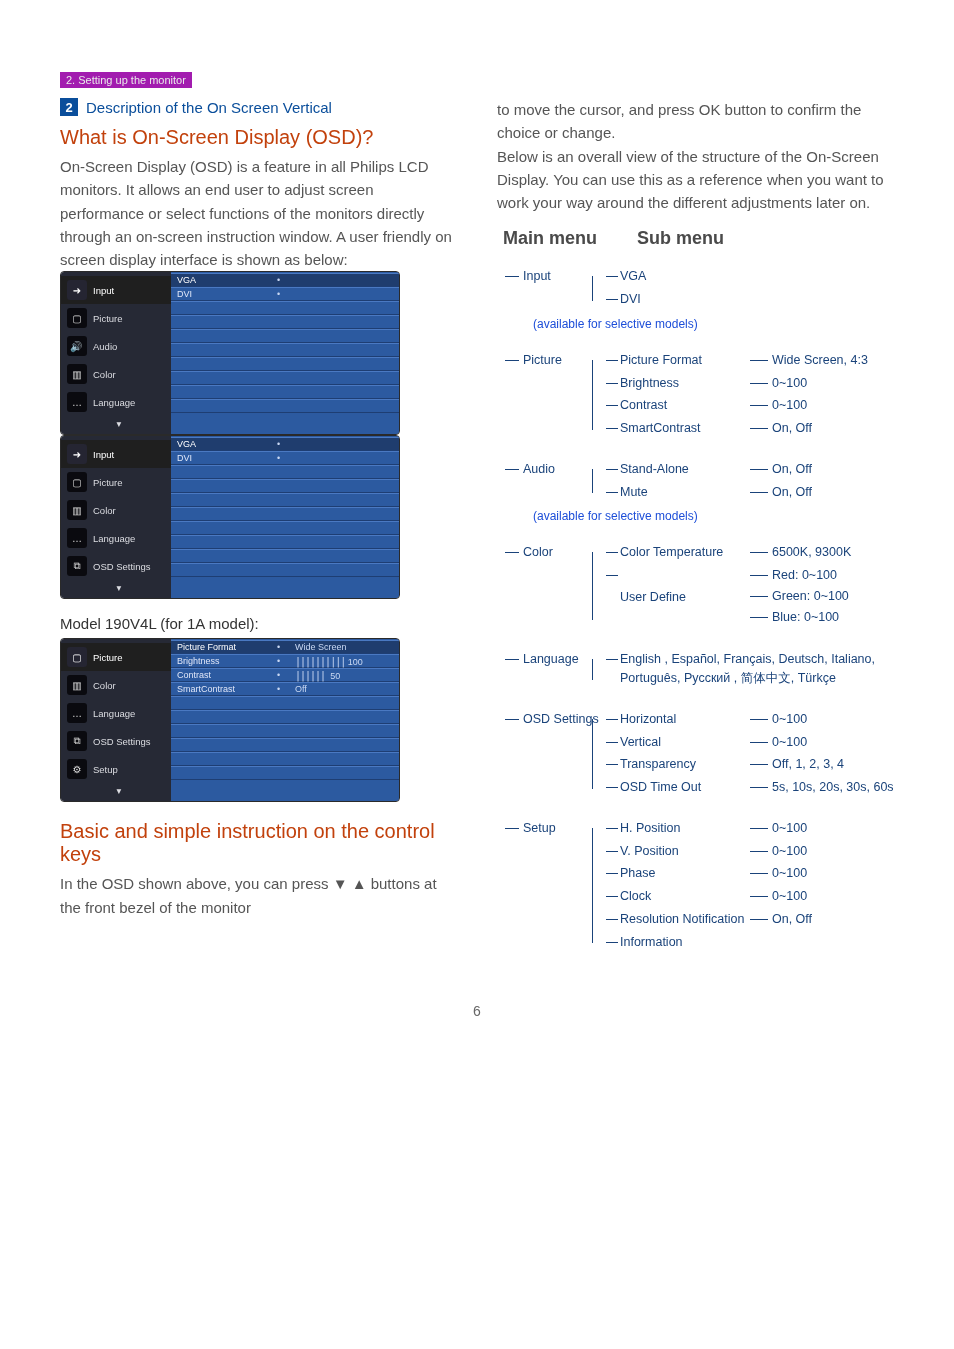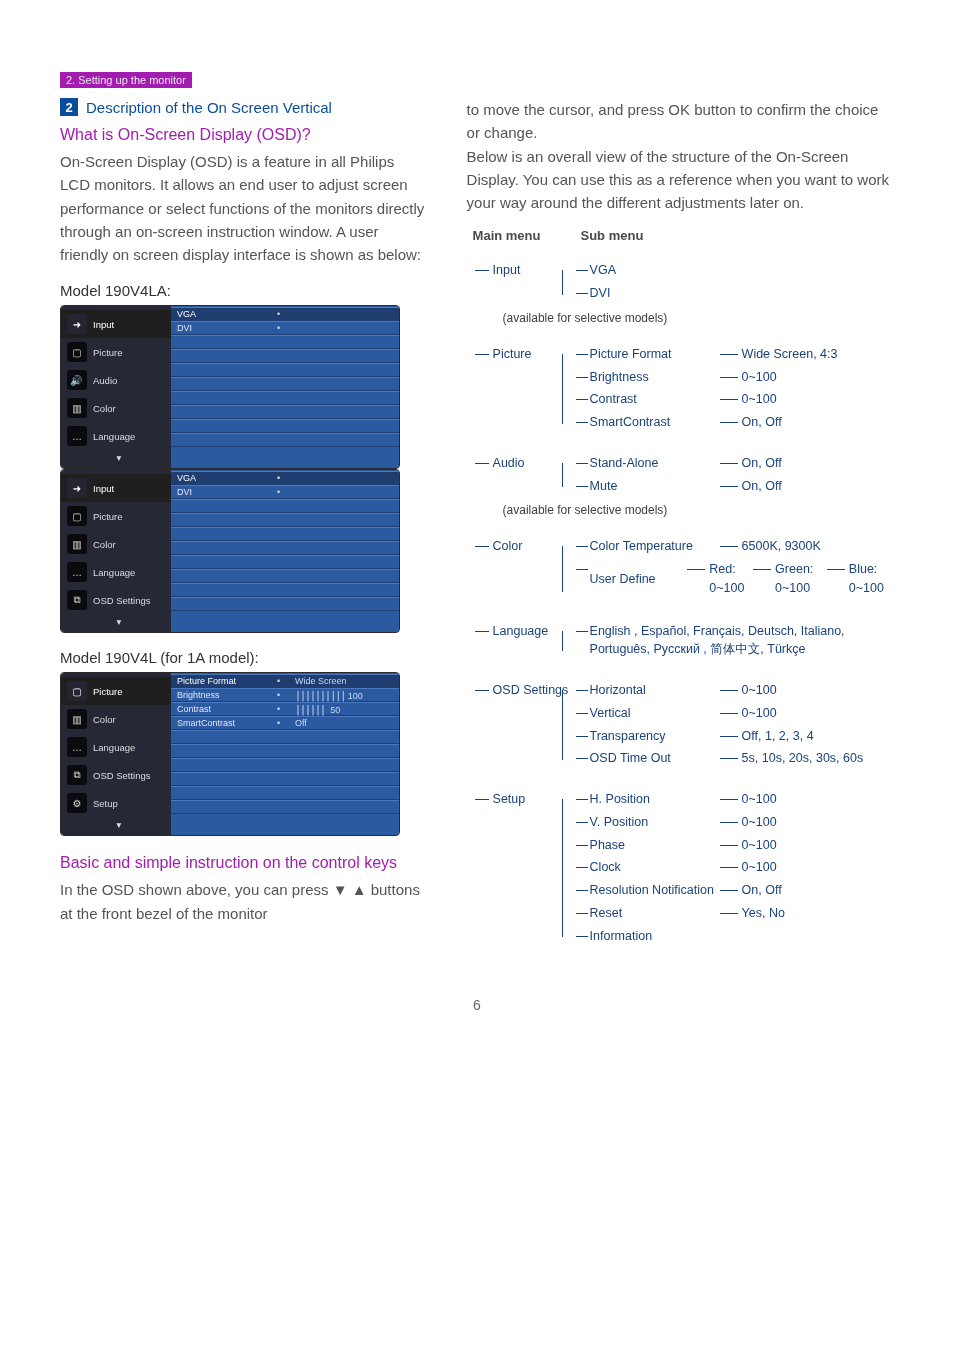--- a/index.html
+++ b/index.html
@@ -33,22 +33,22 @@
   }
   .section-num {
     background: #0a4e9b;
     color: #fff;
     font-size: 13px;
     font-weight: 600;
     width: 18px; height: 18px;
     display: inline-flex; align-items: center; justify-content: center;
   }
   .h2 {
-    font-size: 16px;
-    color: #a21caf;
+    font-size: 20px;
+    color: #c2410c;
     margin: 10px 0 6px 0;
     font-weight: 400;
   }
   .body {
     font-size: 15px;
     line-height: 1.55;
     color: #555;
     font-weight: 300;
   }
   .model-label {
@@ -100,36 +100,36 @@
     gap: 10px;
   }
   .osd-right-line.sel { background:#1f3d6e; color:#fff; }
   .osd-right-line .label { width: 90px; }
   .osd-right-line .caret { width: 8px; color:#c9d8f3; }
   .osd-right-line .val { flex:1; color:#c9d8f3; }
   .osd-block { background:#262935; display:flex; }
   .bars { letter-spacing: -1px; font-family: monospace; font-size:10px; }
 
   
-  .tree-head { display:flex; gap:40px; font-size:13px; font-weight:600; margin:14px 0 18px 6px; }
+  .tree-head { display:flex; gap:40px; font-size:18px; font-weight:600; margin:14px 0 18px 6px; }
   .tree { font-size: 12.5px; color:#1a437a; line-height: 1.5; }
-  .tree .note { color:#404040; font-size:12px; margin: 2px 0 16px 28px; }
+  .tree .note { color:#1d4ed8; font-size:12px; margin: 2px 0 16px 28px; }
   .tree-block { margin-bottom: 18px; margin-left:8px; }
   .tree-row { display:flex; align-items:flex-start; }
   .tkey { width:95px; position:relative; padding-left:18px; }
   .tkey::before { content:""; position:absolute; left:0; top:9px; width:14px; height:1px; background:#1a437a; }
   .sub { margin-left:6px; flex:1; }
   .sub-list { position:relative; padding-left:14px; }
   .sub-item { display:flex; align-items:center; position:relative; margin-bottom:4px; }
   .sub-item::before { content:""; position:absolute; left:-14px; top:9px; width:12px; height:1px; background:#1a437a; }
   .sub-label { width:130px; }
   .sub-val { color:#1a437a; position:relative; padding-left:22px; }
   .sub-val::before { content:""; position:absolute; left:0; top:9px; width:18px; height:1px; background:#1a437a; }
   .sub-val.none::before { display:none; }
-  .sub-val-stack { display:flex; }
+  .sub-val-stack { display:flex; flex-direction:column; }
   .sub-val-stack .sub-val { margin-bottom:2px; }
   .connector { position:absolute; left:-14px; top:9px; bottom:8px; width:1px; background:#1a437a; }
   .page-num { text-align:center; margin-top:30px; font-size:14px; color:#666; }
 </style>
 </head>
 <body>
 
 
 
 <div class="breadcrumb">2. Setting up the monitor</div>
@@ -138,21 +138,20 @@
 
   <div class="col">
     <div class="section-heading">
       <span class="section-num">2</span>
       <span>Description of the On Screen Vertical</span>
     </div>
 
     <div class="h2">What is On-Screen Display (OSD)?</div>
     <div class="body">On-Screen Display (OSD) is a feature in all Philips LCD monitors. It allows an end user to adjust screen performance or select functions of the monitors directly through an on-screen instruction window. A user friendly on screen display interface is shown as below:</div>
 
-    <div class="model-label">Model 190V4LA:</div>
     <div class="osd" id="osd1">
         <div class="osd-block">
           <div class="osd-left-stack">
             <div class="osd-item selected">
               <span class="osd-icon-wrap selected">➜</span>
               <span>Input</span>
             </div>
             <div class="osd-item">
               <span class="osd-icon-wrap">▢</span>
               <span>Picture</span>
@@ -545,24 +544,20 @@
                 </div>
                 <div class="sub-item">
                   <span class="sub-label">Clock</span>
                   <span class="sub-val">0~100</span>
                 </div>
                 <div class="sub-item">
                   <span class="sub-label">Resolution Notification</span>
                   <span class="sub-val">On, Off</span>
                 </div>
                 <div class="sub-item">
-                  <span class="sub-label">Reset</span>
-                  <span class="sub-val">Yes, No</span>
-                </div>
-                <div class="sub-item">
                   <span class="sub-label">Information</span>
                   <span class="sub-val none"></span>
                 </div>
               </div>
             </div>
           </div>
         </div>
       </div>
   </div>
 </div>

